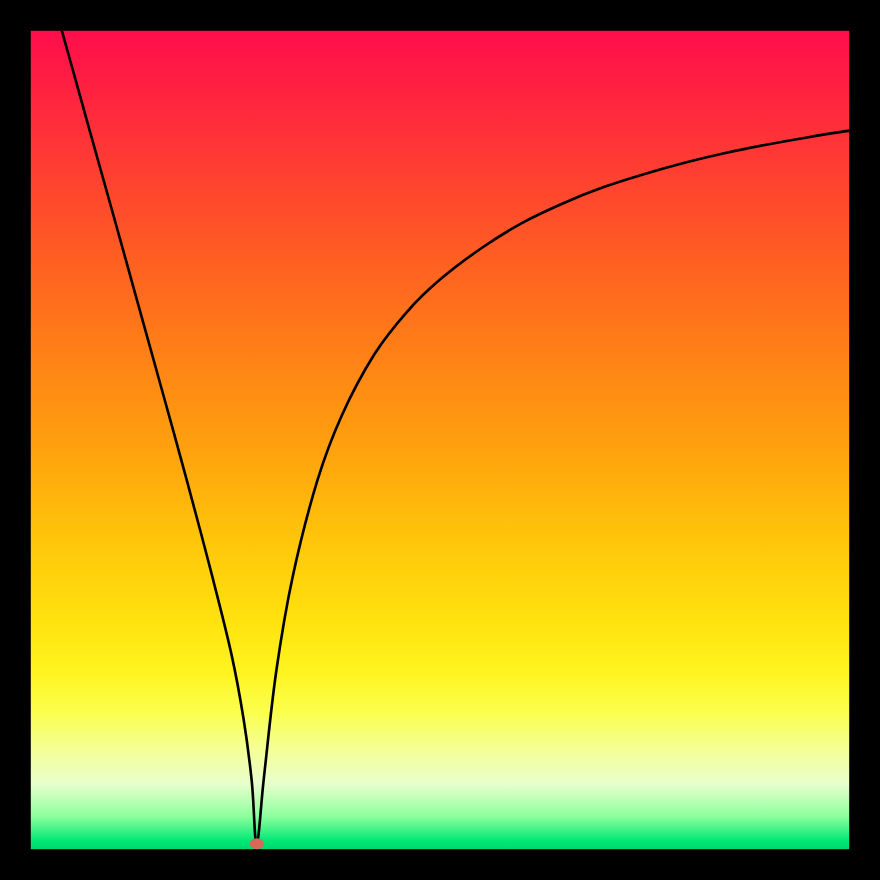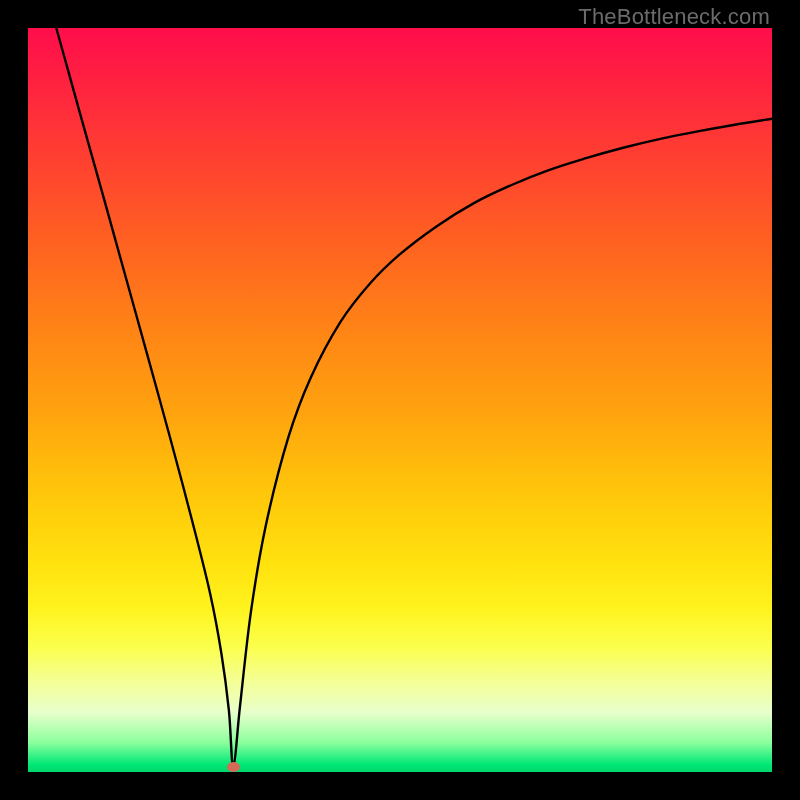--- a/index.html
+++ b/index.html
@@ -69,15 +69,14 @@
 
 <div class="frame">
 
   <div class="plot-area">
     <svg class="curve" viewBox="0 0 744 744" preserveAspectRatio="none">
       <path d="M 28.27 0.00 C 29.88 5.76, 32.91 16.59, 37.20 31.99 C 41.49 47.39, 45.38 61.59, 52.08 85.56 C 58.78 109.53, 66.36 136.38, 74.40 165.17 C 82.44 193.96, 88.68 216.59, 96.72 245.52 C 104.76 274.45, 111.00 296.81, 119.04 325.87 C 127.08 354.93, 133.32 377.24, 141.36 406.97 C 149.40 436.70, 156.31 462.38, 163.68 491.04 C 171.05 519.70, 176.92 541.94, 182.28 566.18 C 187.64 590.42, 190.09 604.81, 193.44 625.70 C 196.79 646.60, 198.74 661.89, 200.88 682.25 C 203.02 702.60, 203.34 739.60, 205.34 738.79 C 207.35 737.99, 208.83 706.04, 212.04 677.78 C 215.25 649.53, 218.51 614.48, 223.20 581.81 C 227.89 549.13, 231.38 527.32, 238.08 496.25 C 244.78 465.18, 252.36 435.58, 260.40 409.20 C 268.44 382.82, 273.35 370.44, 282.72 349.68 C 292.09 328.92, 301.77 310.89, 312.48 293.88 C 323.19 276.87, 331.53 267.38, 342.24 255.19 C 352.95 243.01, 359.95 236.49, 372.00 226.18 C 384.05 215.86, 395.81 207.14, 409.20 197.90 C 422.59 188.66, 433.01 182.21, 446.40 174.84 C 459.79 167.47, 470.21 162.88, 483.60 156.98 C 496.99 151.09, 507.41 146.93, 520.80 142.10 C 534.19 137.28, 544.61 134.22, 558.00 130.20 C 571.39 126.18, 581.81 123.27, 595.20 119.78 C 608.59 116.30, 619.01 113.80, 632.40 110.86 C 645.79 107.91, 656.21 105.96, 669.60 103.42 C 682.99 100.87, 693.41 99.00, 706.80 96.72 C 720.19 94.44, 737.30 91.84, 744.00 90.77" fill="none" stroke="#000" stroke-width="2.4" stroke-linecap="round" stroke-linejoin="round"></path>
     </svg>
     <div class="dot" style="left: 198.844px; top: 733.792px; background: rgb(213, 106, 89);"></div>
   </div>
 
-  <div class="watermark">TheBottleneck.com</div>
 
 </div>
 
 </body></html>

